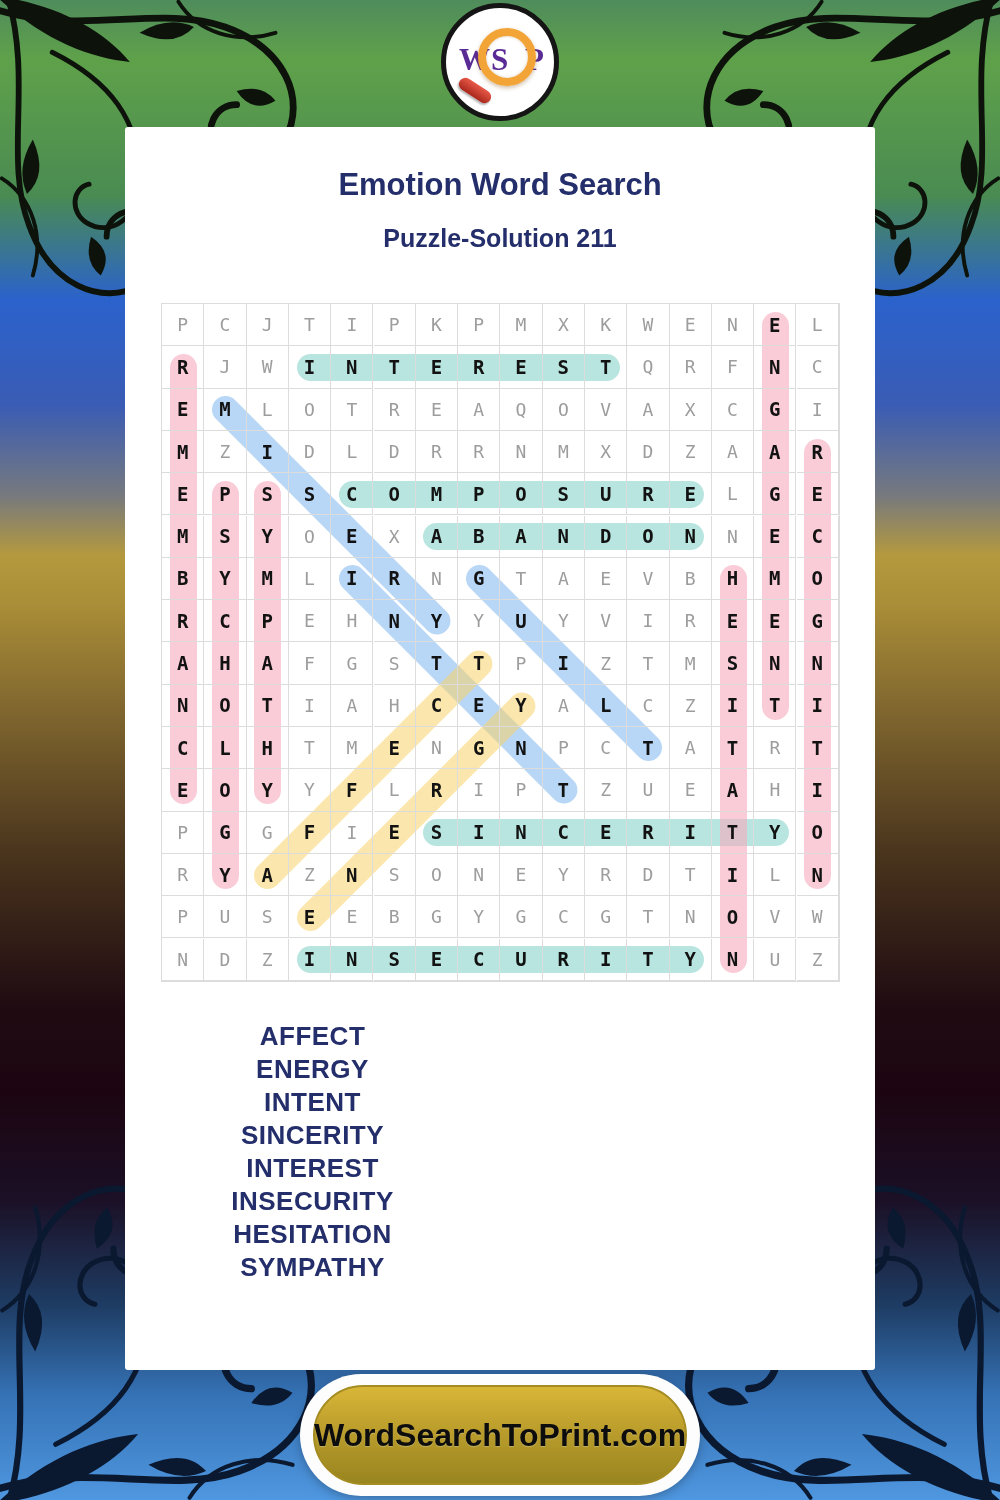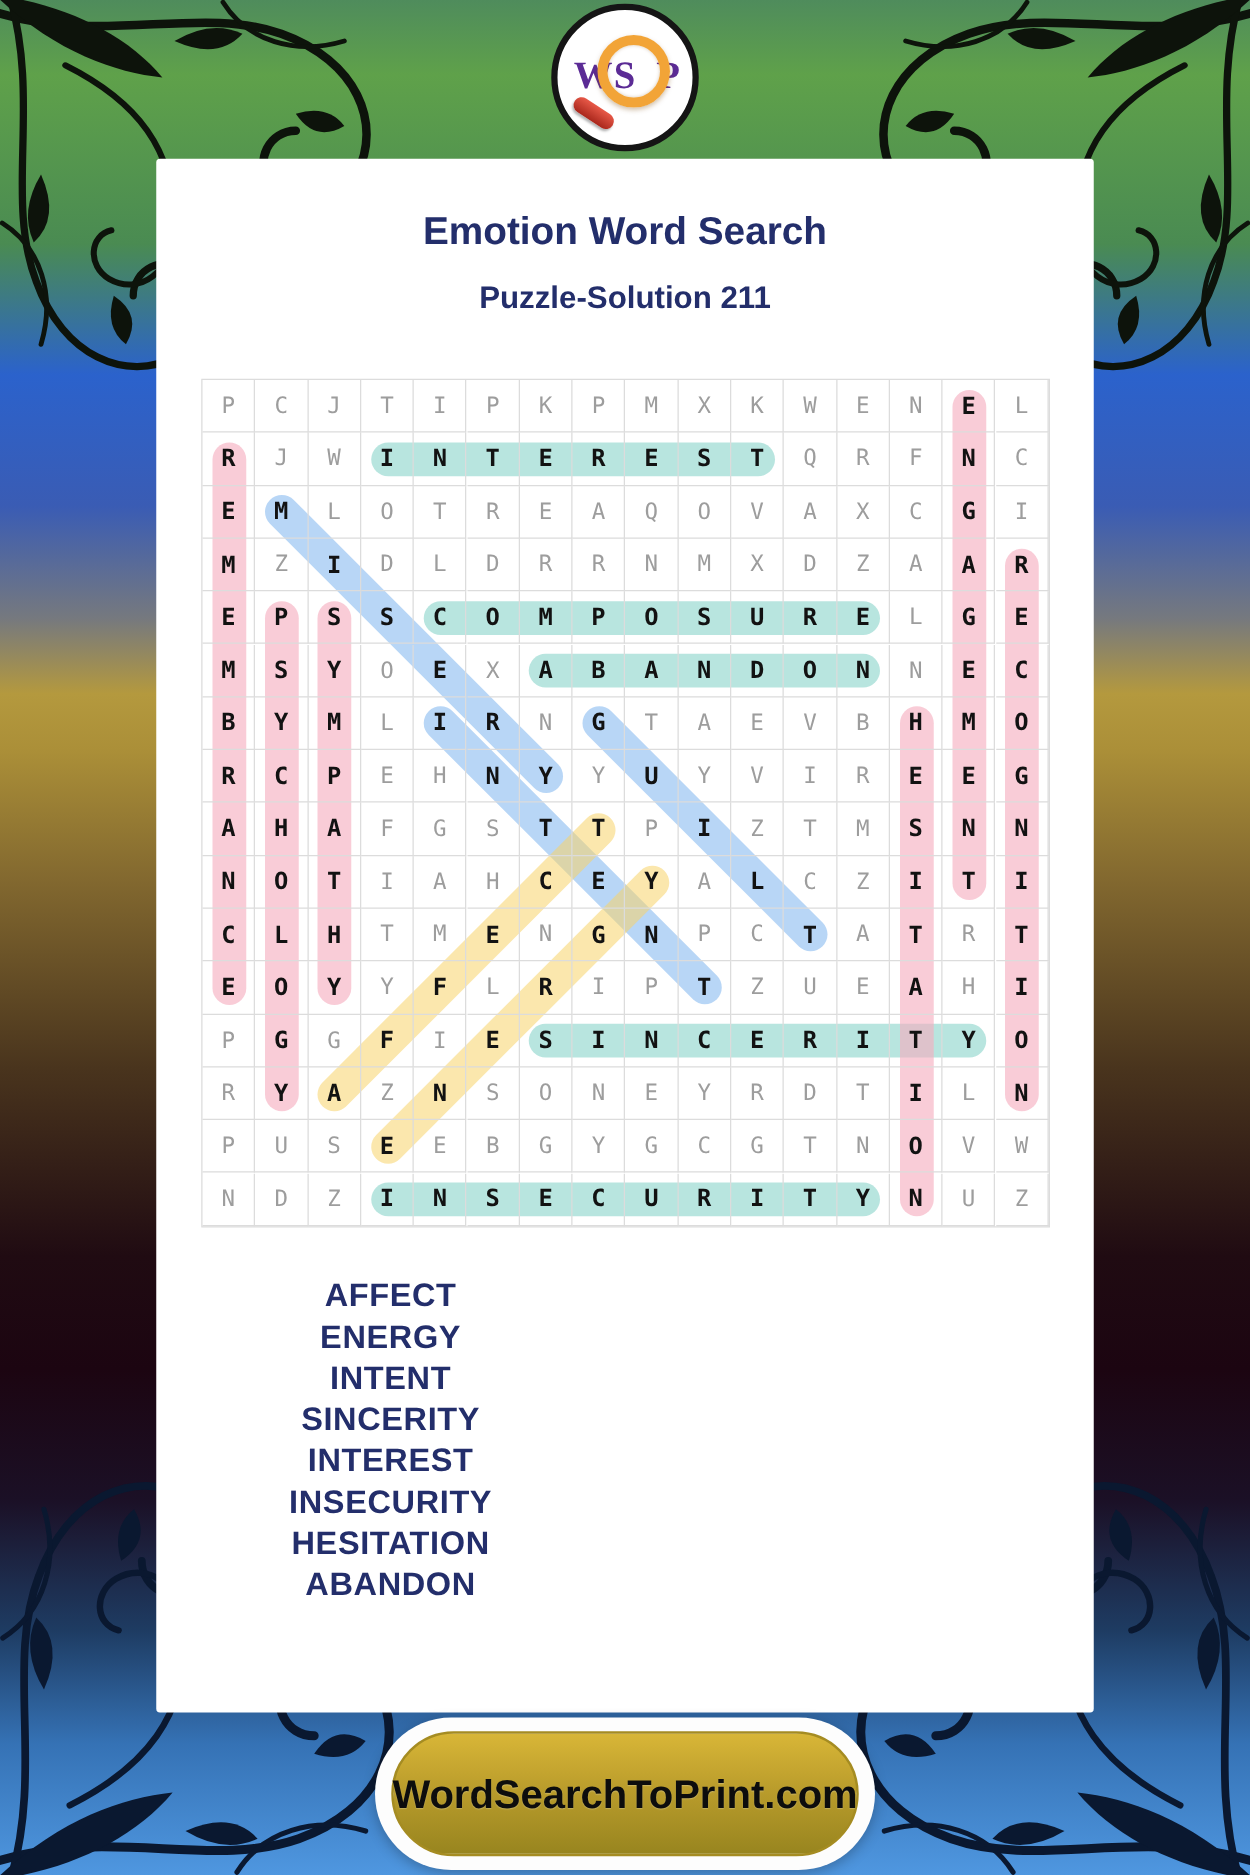--- a/index.html
+++ b/index.html
@@ -397,20 +397,20 @@
 
   <div class="words">
     <div class="wcol">
         <div class="word">AFFECT</div>
         <div class="word">ENERGY</div>
         <div class="word">INTENT</div>
         <div class="word">SINCERITY</div>
         <div class="word">INTEREST</div>
         <div class="word">INSECURITY</div>
         <div class="word">HESITATION</div>
-        <div class="word">ABANDON</div>
+        <div class="word">SYMPATHY</div>
       </div>
   </div>
 </div>
 
 <div class="footer-btn">
   <div class="footer-inner">WordSearchToPrint.com</div>
 </div>
 
 </body></html>

